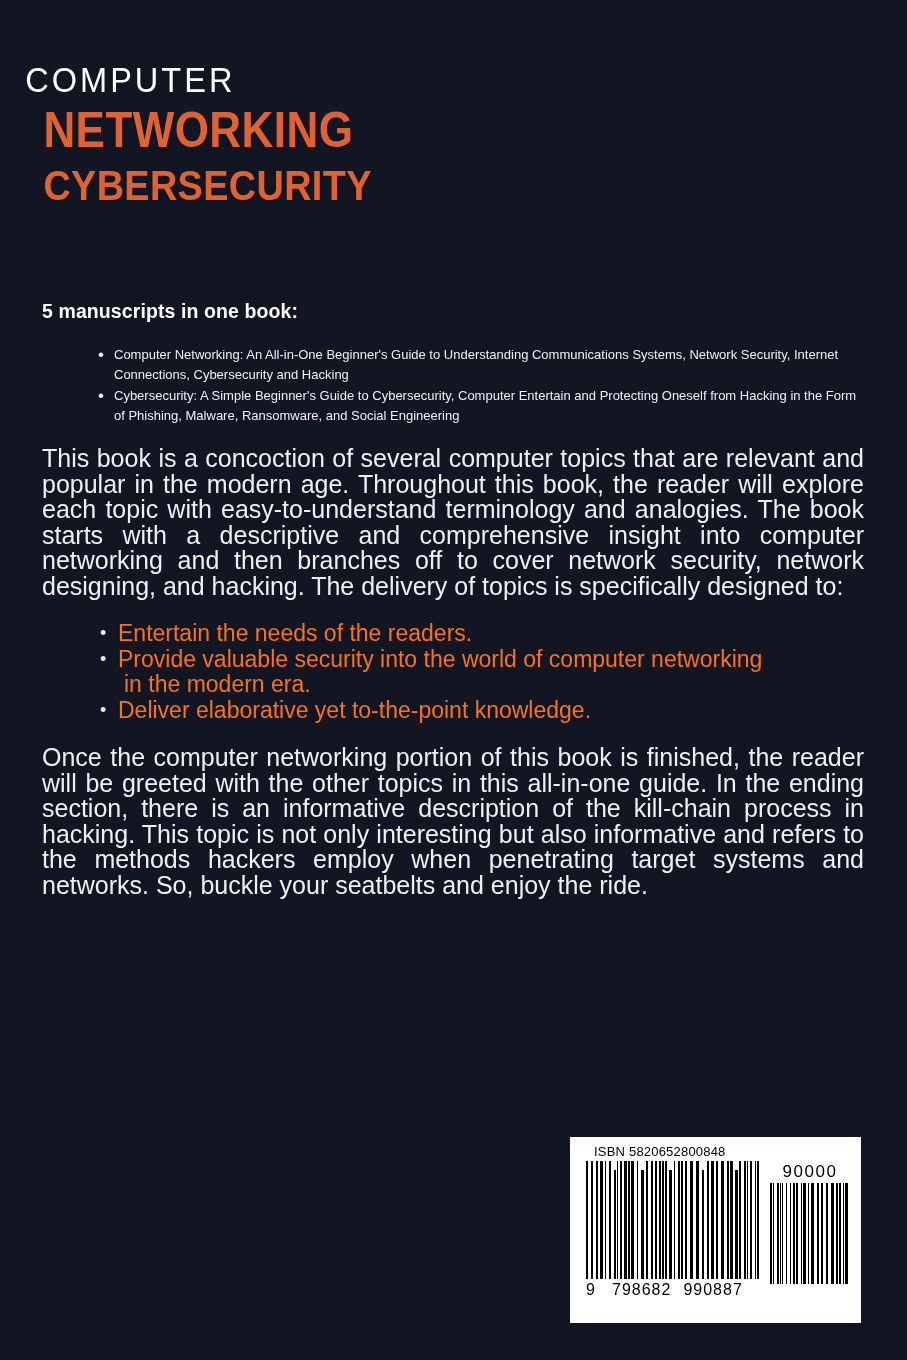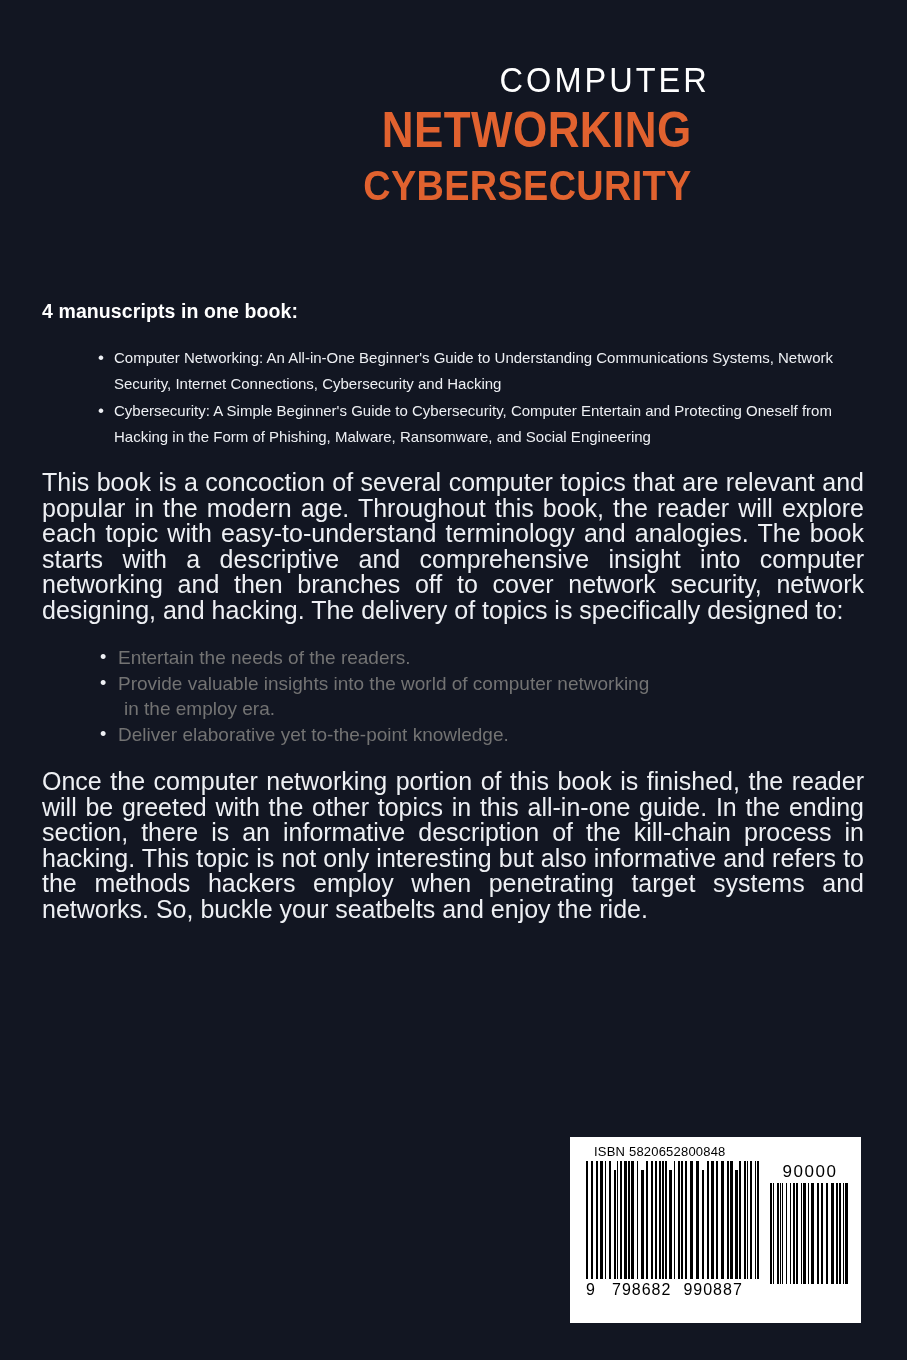--- a/index.html
+++ b/index.html
@@ -12,24 +12,24 @@
     background: #121622;
     font-family: "Liberation Sans", sans-serif;
     color: #ffffff;
     overflow: hidden;
     position: relative;
   }
 
   
   .title-block {
     position: absolute;
-    left: 12px;
+    left: 0;
     top: 62px;
     width: 723px;
-    text-align: right;
+    text-align: left;
     user-select: none;
   }
   .title-line1 {
     font-family: "Liberation Sans", sans-serif;
     font-size: 35px;
     font-weight: 400;
     letter-spacing: 3.2px;
     color: #ffffff;
     line-height: 1.05;
     transform: scaleX(0.93);
@@ -94,22 +94,22 @@
   ul.blist {
     list-style: none;
     margin: 0;
     padding: 0;
   }
   ul.blist.manuscripts {
     margin: 0 0 20px 0;
     padding-left: 56px;
   }
   ul.blist.manuscripts > li {
-    font-size: 15px;
-    line-height: 26px;
+    font-size: 13px;
+    line-height: 20px;
     color: #eef0f4;
     position: relative;
     padding-left: 16px;
     margin-bottom: 1px;
   }
   ul.blist.manuscripts > li::before {
     content: "\2022";
     position: absolute;
     left: 0;
     top: 0;
@@ -125,23 +125,23 @@
     text-justify: inter-word;
     margin: 0;
   }
   p.para.first { margin-top: 20px; }
 
   ul.blist.designed {
     margin: 22px 0 22px 0;
     padding-left: 58px;
   }
   ul.blist.designed > li {
-    font-size: 19px;
+    font-size: 23px;
     line-height: 25.5px;
-    color: #737373;
+    color: #f97316;
     position: relative;
     padding-left: 18px;
     margin-bottom: 0px;
   }
   ul.blist.designed > li::before {
     content: "\2022";
     position: absolute;
     left: 0;
     top: 0;
     font-size: 18px;
@@ -226,32 +226,32 @@
 <body>
 
 <div class="title-block">
   <div class="title-line1">COMPUTER</div>
   <div class="title-line2">NETWORKING</div>
   <div class="title-line3">CYBERSECURITY</div>
 </div>
 
 <div class="content">
 
-  <p class="lede">4 manuscripts in one book:</p>
+  <p class="lede">5 manuscripts in one book:</p>
 
   <ul class="blist manuscripts">
     <li>Computer Networking: An All-in-One Beginner's Guide to Understanding Communications Systems, Network Security, Internet Connections, Cybersecurity and Hacking</li>
     <li>Cybersecurity: A Simple Beginner's Guide to Cybersecurity, Computer Entertain and Protecting Oneself from Hacking in the Form of Phishing, Malware, Ransomware, and Social Engineering</li>
   </ul>
 
   <p class="para first">This book is a concoction of several computer topics that are relevant and popular in the modern age. Throughout this book, the reader will explore each topic with easy-to-understand terminology and analogies. The book starts with a descriptive and comprehensive insight into computer networking and then branches off to cover network security, network designing, and hacking. The delivery of topics is specifically designed to:</p>
 
   <ul class="blist designed">
     <li><span>Entertain the needs of the readers.</span></li>
-    <li><span>Provide valuable insights into the world of computer networking</span><span class="sub-line">in the employ era.</span></li>
+    <li><span>Provide valuable security into the world of computer networking</span><span class="sub-line">in the modern era.</span></li>
     <li><span>Deliver elaborative yet to-the-point knowledge.</span></li>
   </ul>
 
   <p class="para last">Once the computer networking portion of this book is finished, the reader will be greeted with the other topics in this all-in-one guide. In the ending section, there is an informative description of the kill-chain process in hacking. This topic is not only interesting but also informative and refers to the methods hackers employ when penetrating target systems and networks. So, buckle your seatbelts and enjoy the ride.</p>
 </div>
 
 <div class="barcode-box">
   <div class="isbn-text">ISBN 5820652800848</div>
   <div class="bc-row">
     <div class="bc-main">

